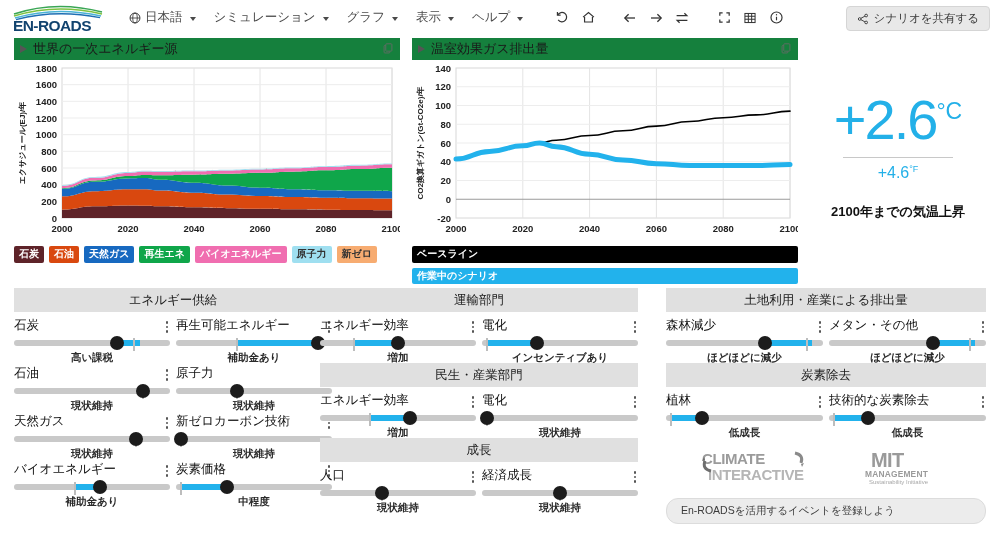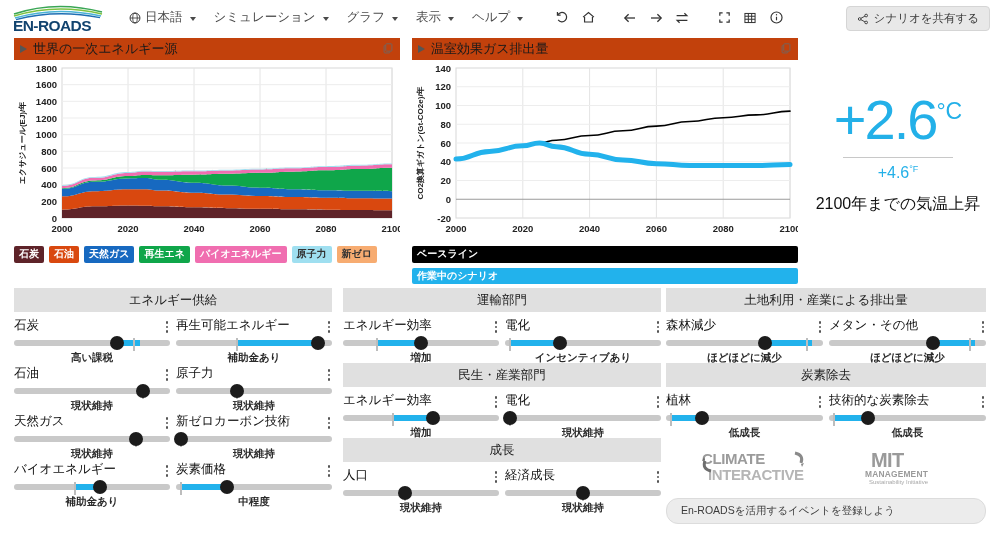--- a/index.html
+++ b/index.html
@@ -41,21 +41,21 @@
     background: #e8e8e8; border: 1px solid #d5d5d5; border-radius: 4px;
     display: flex; align-items: center; gap: 5px; padding: 0 10px;
     font-size: 11.5px; color: #3a3a3a; white-space: nowrap;
   }
 
   
   .chart-panel { position: absolute; top: 38px; }
   #chart1 { left: 14px; width: 386px; }
   #chart2 { left: 412px; width: 386px; }
   .panel-head {
-    height: 22px; background: #c2410c; display: flex; align-items: center;
+    height: 22px; background: #15803d; display: flex; align-items: center;
     padding: 0 6px; gap: 6px;
   }
   .panel-tri {
     width: 0; height: 0; border-top: 4.5px solid transparent;
     border-bottom: 4.5px solid transparent; border-left: 7px solid #555;
   }
   .panel-title { font-size: 13px; color: #1a1a1a; flex: 1; }
   .copy-ico { color: #6a6a6a; }
   .plot-area { position: relative; height: 180px; background: #fff; }
   .plot-area svg { display: block; }
@@ -75,26 +75,26 @@
   }
   .temp-main {
     font-size: 56px; font-weight: 300; color: #23b0e8; line-height: 1;
     letter-spacing: -2px;
     text-align: center;
   }
   .temp-main .unit { font-size: 23px; font-weight: 400; vertical-align: super; letter-spacing: 0; }
   .temp-rule { width: 110px; height: 1px; background: #c8c8c8; margin: 9px auto 6px; }
   .temp-f { font-size: 16px; color: #23b0e8; }
   .temp-f .unit { font-size: 9px; vertical-align: super; }
-  .temp-cap { font-size: 16px; font-weight: normal; color: #111; margin-top: 12px; }
+  .temp-cap { font-size: 13px; font-weight: bold; color: #111; margin-top: 21px; }
 
   
   .col { position: absolute; top: 288px; }
   #col1 { left: 14px; width: 318px; }
-  #col2 { left: 343px; width: 318px; }
+  #col2 { left: 320px; width: 318px; }
   #col3 { left: 666px; width: 320px; }
   .group-head {
     height: 24px; background: #e0e0e0; display: flex; align-items: center;
     justify-content: center; font-size: 12.5px; color: #1a1a1a; margin-bottom: 3px;
   }
   .slider-row { display: flex; gap: 6px; }
   .slider-cell { width: 50%; padding-top: 3px; }
   .sl-top { display: flex; align-items: flex-start; justify-content: space-between; }
   .sl-label { font-size: 12.5px; color: #111; line-height: 1.15; }
   .kebab { display: flex; flex-direction: column; gap: 2px; padding: 3px 2px 0 4px; }

